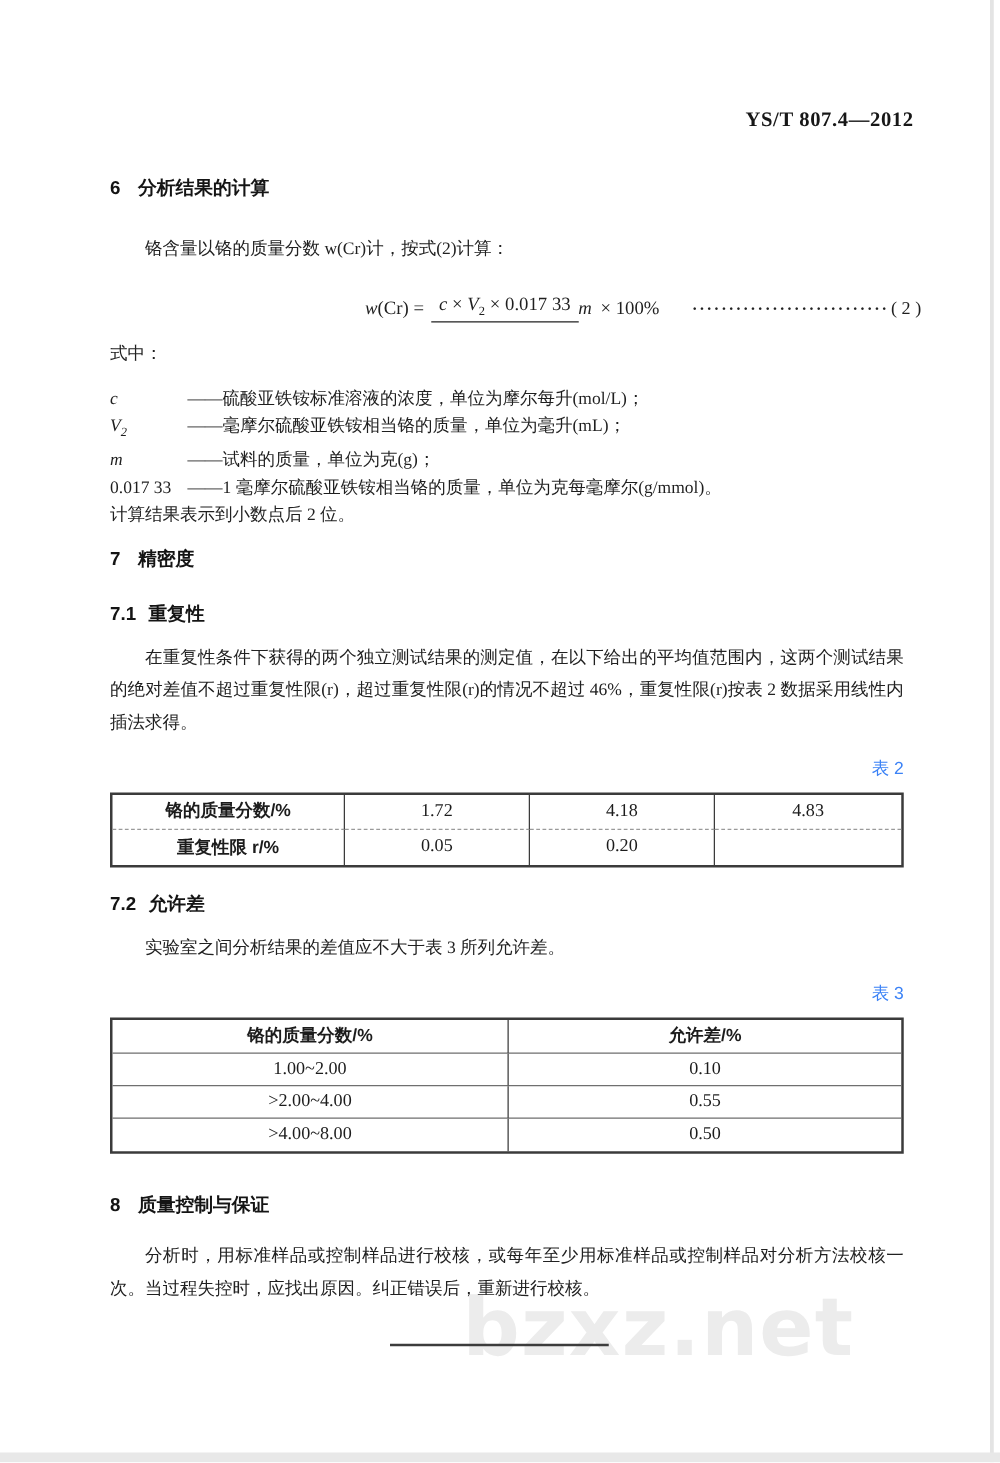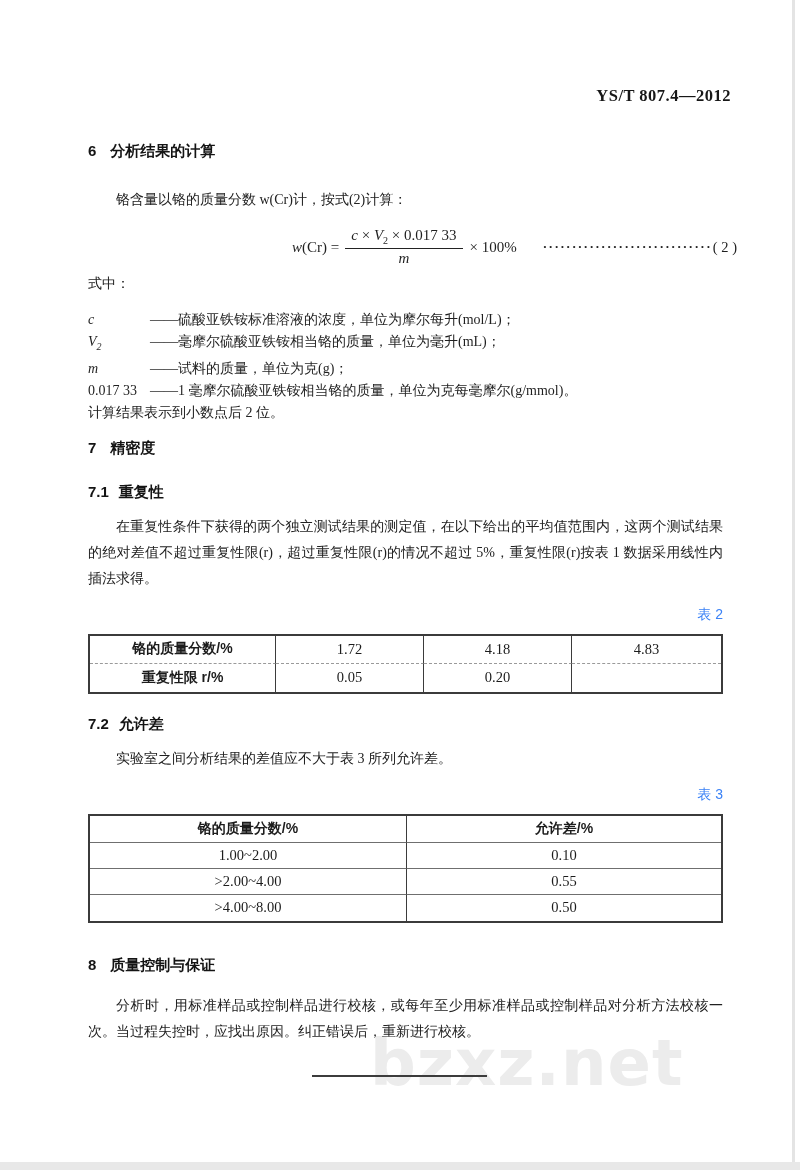--- a/index.html
+++ b/index.html
@@ -33,21 +33,21 @@
 
   .para { font-size:14px; line-height:26px; color:#212121; }
   .indent { text-indent:2em; }
   .just { text-align:justify; }
 
   #p-intro { margin-top:28px; line-height:22px; }
 
   .formula-row { display:flex; align-items:center; margin:4px -14px 0 204px; height:44px; }
   .formula-row .f-lhs { font-size:15px; white-space:nowrap; }
   .formula-row i { font-style:italic; }
-  .frac { display:inline-flex; flex-direction:column; align-items:center; margin-left:6px; font-size:15px; }
+  .frac { display:inline-flex; flex-direction:row; align-items:center; margin-left:6px; font-size:15px; }
   .frac .num { border-bottom:1.5px solid #222; padding:0 6px 2px 6px; white-space:nowrap; }
   .frac .den { padding-top:1px; }
   .f-mult { margin-left:7px; font-size:15px; white-space:nowrap; }
   .f-dots { flex:1; margin-left:26px; overflow:hidden; white-space:nowrap;
     font-weight:700; letter-spacing:1.5px; font-size:13px; color:#222; }
   .f-eqno { margin-left:2px; font-size:14.5px; white-space:nowrap; }
   sub { font-size:10px; }
 
   #p-where { margin-top:4px; line-height:22px; }
   .vars { margin-top:0; }
@@ -144,21 +144,21 @@
     <div class="h-sec" id="h-7">
       <span class="h-num">7</span>
       <span class="h-title">精密度</span>
     </div>
 
     <div class="h-sec h-sub" id="h-7-1">
       <span class="h-num">7.1</span>
       <span class="h-title">重复性</span>
     </div>
 
-    <p class="para indent just" id="p-7-1">在重复性条件下获得的两个独立测试结果的测定值，在以下给出的平均值范围内，这两个测试结果的绝对差值不超过重复性限(r)，超过重复性限(r)的情况不超过 5%，重复性限(r)按表 1 数据采用线性内插法求得。</p>
+    <p class="para indent just" id="p-7-1">在重复性条件下获得的两个独立测试结果的测定值，在以下给出的平均值范围内，这两个测试结果的绝对差值不超过重复性限(r)，超过重复性限(r)的情况不超过 46%，重复性限(r)按表 2 数据采用线性内插法求得。</p>
 
     <div class="tbl-caption" id="cap-t2">表 2</div>
 
     <div class="grid-table" id="table2">
       <div class="cell hd">铬的质量分数/%</div>
       <div class="cell">1.72</div>
       <div class="cell">4.18</div>
       <div class="cell">4.83</div>
       <div class="cell hd">重复性限 r/%</div>
       <div class="cell">0.05</div>

